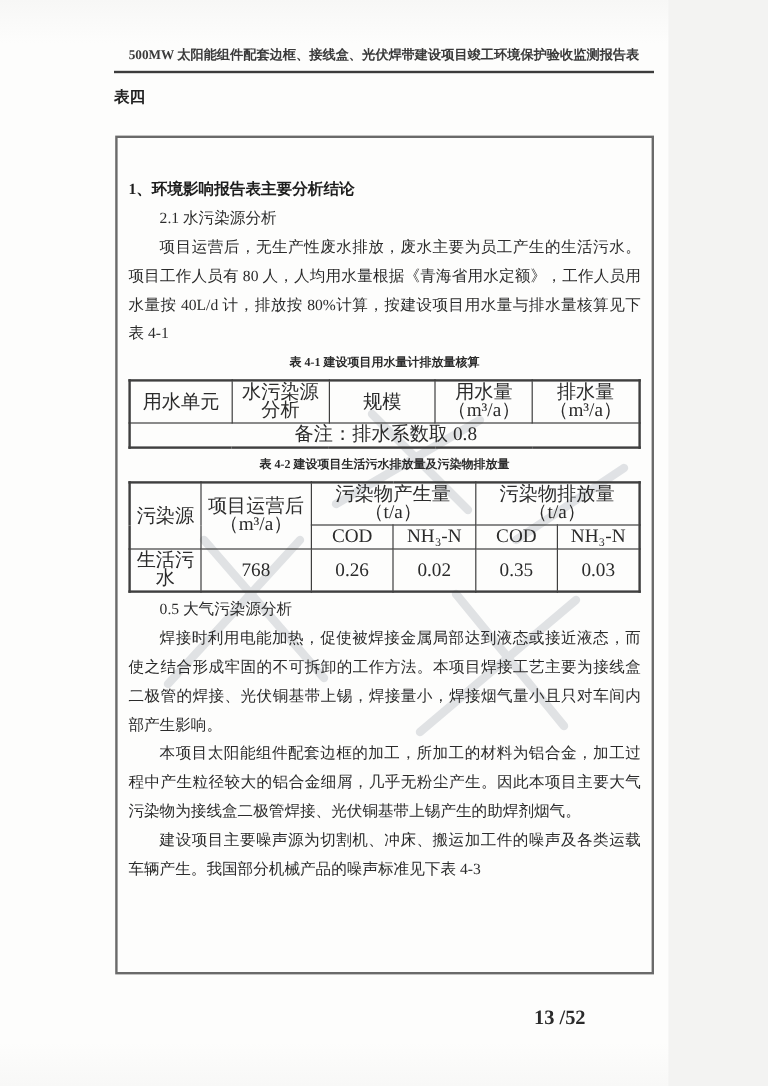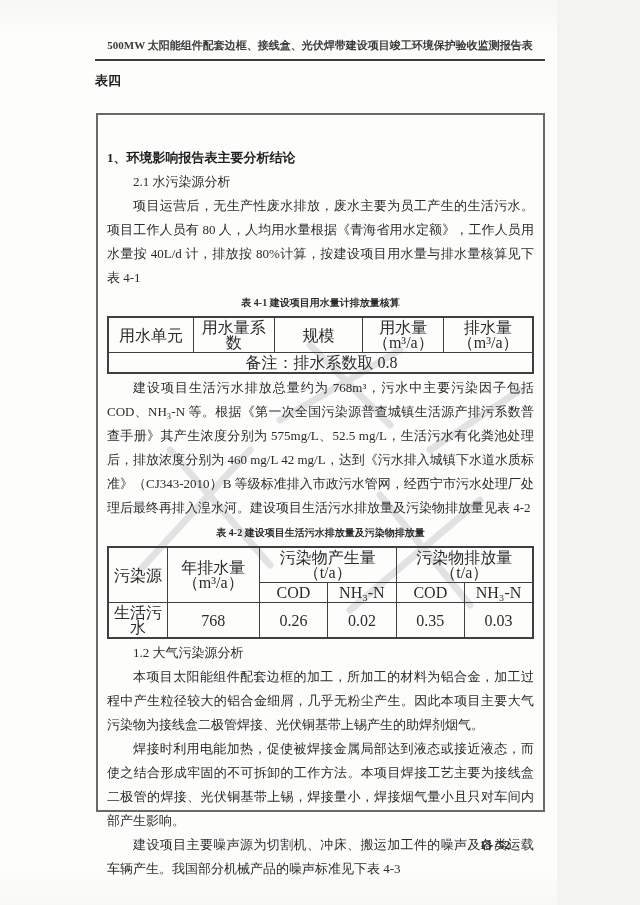--- a/index.html
+++ b/index.html
@@ -68,22 +68,22 @@
     text-align:center;
     font-weight:bold;
     font-size:10px;
     text-indent:0;
     margin:1px 0 1px 0;
   }
   .note-cell{text-align:right;padding-left:4px !important;}
   .footer-page{
     position:absolute;
     top:838px;left:445px;width:100px;
-    text-align:center;
-    font-size:12px;
+    text-align:left;
+    font-size:17px;
     font-weight:bold;
     color:#2b2b2b;
   }
   .watermark{
     position:absolute;
     top:330px;left:100px;
     width:430px;height:300px;
     opacity:0.55;
     pointer-events:none;
   }
@@ -116,65 +116,64 @@
     <div class="sub-title">2.1 水污染源分析</div>
 
     <p>项目运营后，无生产性废水排放，废水主要为员工产生的生活污水。项目工作人员有 80 人，人均用水量根据《青海省用水定额》，工作人员用水量按 40L/d 计，排放按 80%计算，按建设项目用水量与排水量核算见下表 4-1</p>
 
     <div class="tbl-caption">表 4-1  建设项目用水量计排放量核算</div>
 
     <table class="doc-table">
       <tbody>
         <tr>
           <th style="width:20%">用水单元</th>
-          <th style="width:19%">用水量系数</th>
+          <th style="width:19%">水污染源分析</th>
           <th style="width:21%">规模</th>
           <th style="width:19%">用水量（m³/a）</th>
           <th style="width:21%">排水量（m³/a）</th>
         </tr>
         <tr>
           <td colspan="5" class="note-cell">备注：排水系数取 0.8</td>
         </tr>
       </tbody>
     </table>
 
-    <p>建设项目生活污水排放总量约为 768m³，污水中主要污染因子包括 COD、NH₃-N 等。根据《第一次全国污染源普查城镇生活源产排污系数普查手册》其产生浓度分别为 575mg/L、52.5 mg/L，生活污水有化粪池处理后，排放浓度分别为 460 mg/L 42 mg/L，达到《污水排入城镇下水道水质标准》（CJ343-2010）B 等级标准排入市政污水管网，经西宁市污水处理厂处理后最终再排入湟水河。建设项目生活污水排放量及污染物排放量见表 4-2</p>
 
     <div class="tbl-caption">表 4-2  建设项目生活污水排放量及污染物排放量</div>
 
     <table class="doc-table">
       <tbody>
         <tr>
           <th rowspan="2" style="width:13%">污染源</th>
-          <th rowspan="2" style="width:21%">年排水量（m³/a）</th>
+          <th rowspan="2" style="width:21%">项目运营后（m³/a）</th>
           <th colspan="2" style="width:33%">污染物产生量（t/a）</th>
           <th colspan="2" style="width:33%">污染物排放量（t/a）</th>
         </tr>
         <tr>
           <th style="width:16.5%">COD</th>
           <th style="width:16.5%">NH₃-N</th>
           <th style="width:16.5%">COD</th>
           <th style="width:16.5%">NH₃-N</th>
         </tr>
         <tr>
           <td>生活污水</td>
           <td>768</td>
           <td>0.26</td>
           <td>0.02</td>
           <td>0.35</td>
           <td>0.03</td>
         </tr>
       </tbody>
     </table>
 
-    <div class="sub-title">1.2 大气污染源分析</div>
+    <div class="sub-title">0.5 大气污染源分析</div>
+
+    <p>焊接时利用电能加热，促使被焊接金属局部达到液态或接近液态，而使之结合形成牢固的不可拆卸的工作方法。本项目焊接工艺主要为接线盒二极管的焊接、光伏铜基带上锡，焊接量小，焊接烟气量小且只对车间内部产生影响。</p>
 
     <p>本项目太阳能组件配套边框的加工，所加工的材料为铝合金，加工过程中产生粒径较大的铝合金细屑，几乎无粉尘产生。因此本项目主要大气污染物为接线盒二极管焊接、光伏铜基带上锡产生的助焊剂烟气。</p>
-
-    <p>焊接时利用电能加热，促使被焊接金属局部达到液态或接近液态，而使之结合形成牢固的不可拆卸的工作方法。本项目焊接工艺主要为接线盒二极管的焊接、光伏铜基带上锡，焊接量小，焊接烟气量小且只对车间内部产生影响。</p>
 
 
     <p>建设项目主要噪声源为切割机、冲床、搬运加工件的噪声及各类运载车辆产生。我国部分机械产品的噪声标准见下表 4-3</p>
 
   </div>
 
   <div class="footer-page">13 /52</div>
 
 </div>
 

